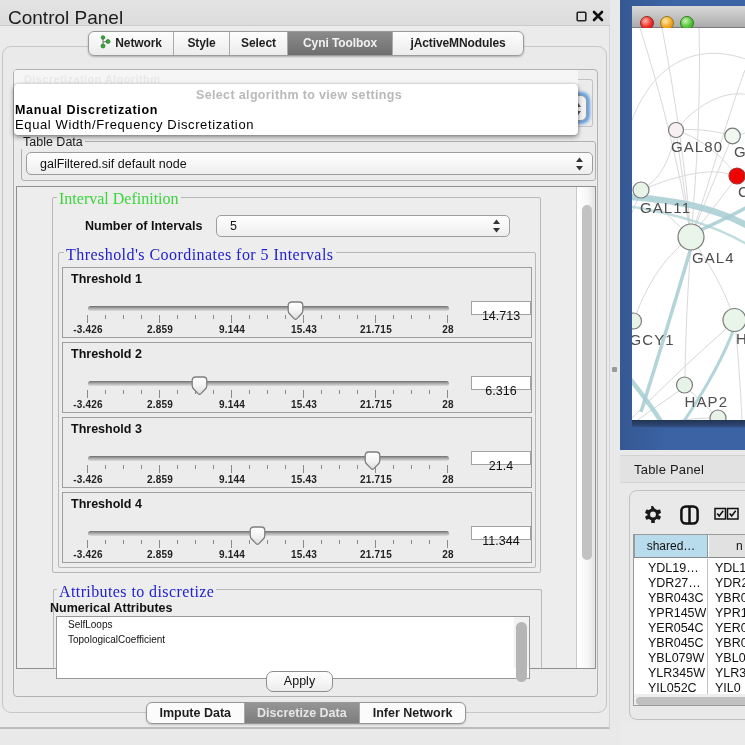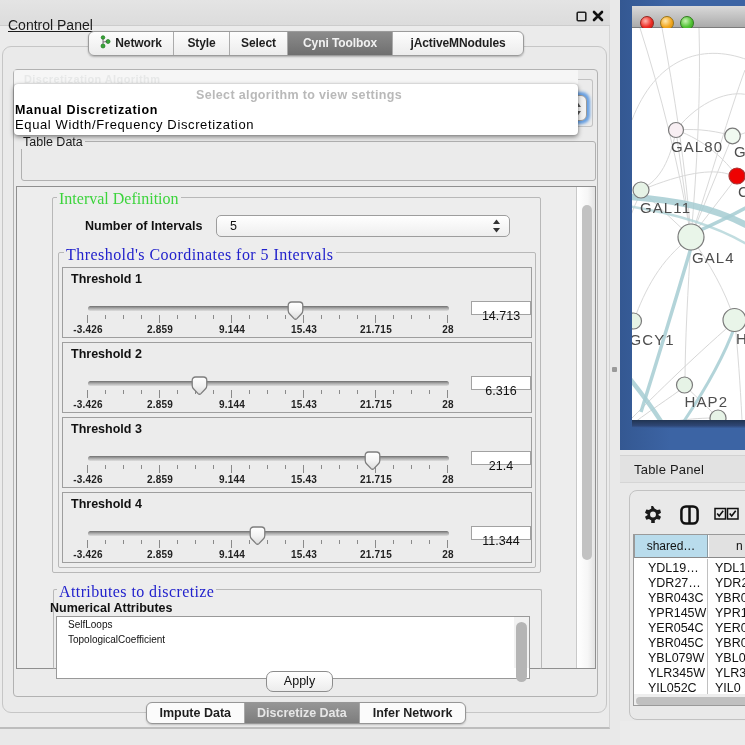--- a/index.html
+++ b/index.html
@@ -3,21 +3,21 @@
 <meta charset="utf-8">
 <style>
 * { margin:0; padding:0; box-sizing:border-box; }
 html,body { width:745px; height:745px; overflow:hidden; }
 body { position:relative; background:#e9e9e9; font-family:"Liberation Sans", sans-serif; }
 .abs { position:absolute; }
 
 
 #cp { position:absolute; left:0; top:0; width:610px; height:729px; background:#ebebeb; border-bottom:2px solid #bdbdbd; border-right:1px solid #d4d4d4;}
 #cptitle { position:absolute; left:0; top:0; width:610px; height:26px; background:linear-gradient(#e4e4e4,#dcdcdc); border-bottom:1px solid #cccccc; }
-#cptitle .t { position:absolute; left:8px; top:17px; font-size:14px; color:#1c1c1c;text-decoration:underline; }
+#cptitle .t { position:absolute; left:8px; top:7px; font-size:19px; color:#1c1c1c; }
 
 
 #tabbar { position:absolute; left:88px; top:31px; height:25px; display:flex; border:1px solid #9b9b9b; border-radius:6px; overflow:hidden; background:linear-gradient(#fdfdfd,#ececec); box-shadow:0 1px 2px rgba(0,0,0,0.25); }
 #tabbar .tab { font-size:12px; font-weight:700; color:#1f1f1f; text-align:center; line-height:23px; border-right:1px solid #ababab; white-space:nowrap; letter-spacing:-0.1px; }
 #tabbar .tab.sel { background:linear-gradient(#8b8b8b,#6f6f6f); color:#f2f2f2; }
 #tabbar .tab:last-child { border-right:none; }
 
 
 #outer { position:absolute; left:2px; top:46px; width:605px; height:667px; background:#eaeaea; border:1px solid #c6c6c6; border-radius:9px; }
 #inner { position:absolute; left:13px; top:69px; width:585px; height:628px; background:#ebebeb; border:1px solid #b2b2b2; border-radius:4px; }
@@ -139,20 +139,27 @@
   <div id="dagcombo">
       <svg style="position:absolute;left:16px;top:5px" width="9" height="16" viewBox="0 0 9 16">
         <path d="M4.5 1 L8 6 L1 6 Z" fill="#555"></path>
         <path d="M4.5 15 L8 10 L1 10 Z" fill="#555"></path>
       </svg>
     </div>
   <div id="daglabel">Discretization Algorithm</div>
 
   <div id="tdgroup"></div>
   <div id="tdlabel">Table Data</div>
+  <div class="combo" id="combo1">
+      <span class="cv">galFiltered.sif default node</span>
+    <svg class="ar" viewBox="0 0 9 14">
+        <path d="M4.5 0.5 L8 5 L1 5 Z" fill="#333"></path>
+        <path d="M4.5 13.5 L8 9 L1 9 Z" fill="#333"></path>
+      </svg>
+  </div>
 
   <div id="bigc"></div>
   <div class="grp" id="idgrp"></div>
   <div class="grplabel" id="idlabel">Interval Definition</div>
   <div id="nilabel">Number of Intervals</div>
   <div class="combo" id="combo5">
       <span class="cv">5</span>
     <svg class="ar" viewBox="0 0 9 14">
         <path d="M4.5 0.5 L8 5 L1 5 Z" fill="#333"></path>
         <path d="M4.5 13.5 L8 9 L1 9 Z" fill="#333"></path>

